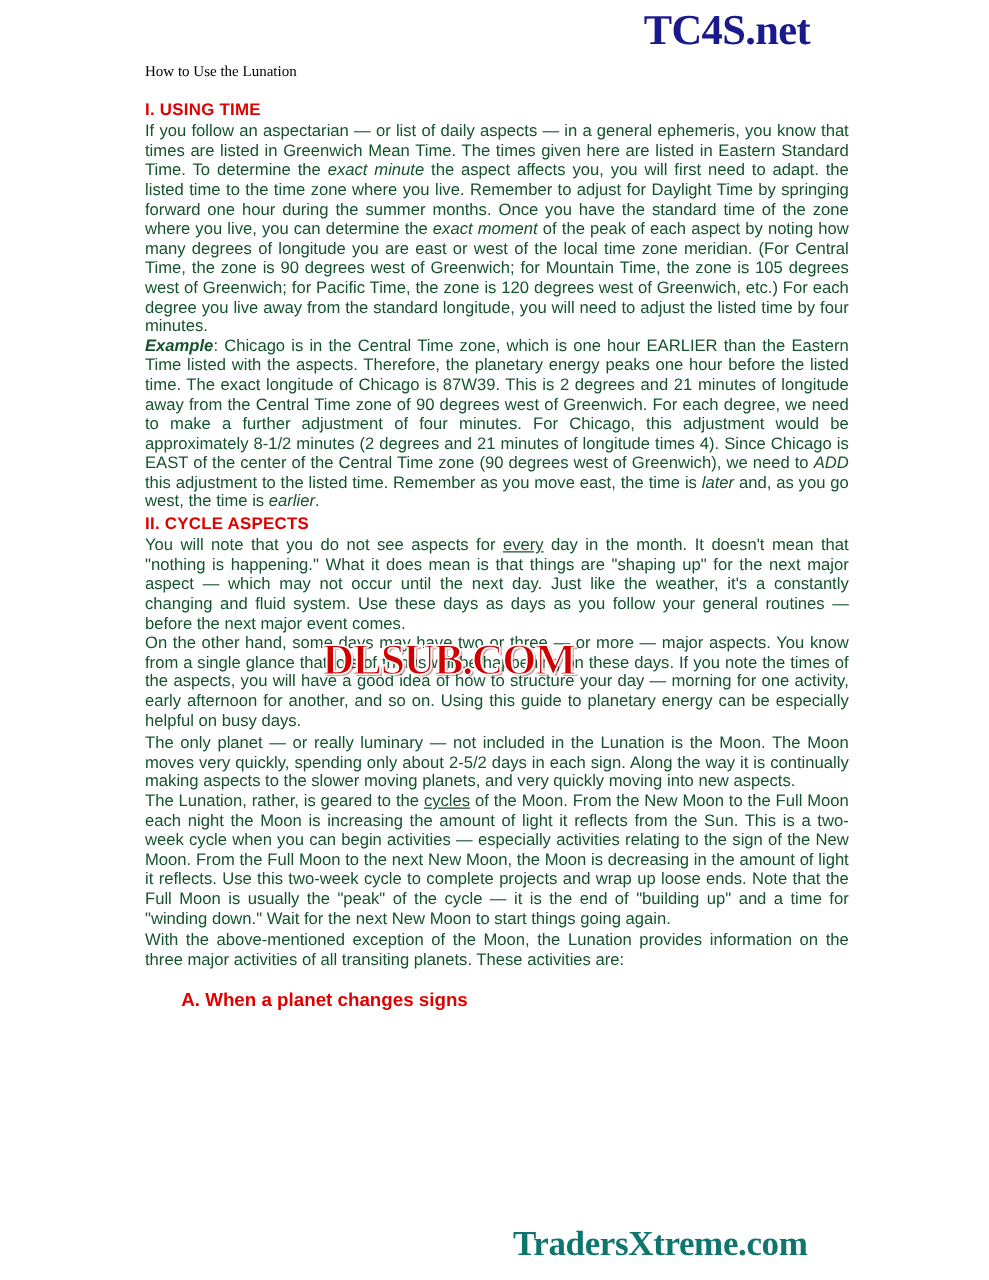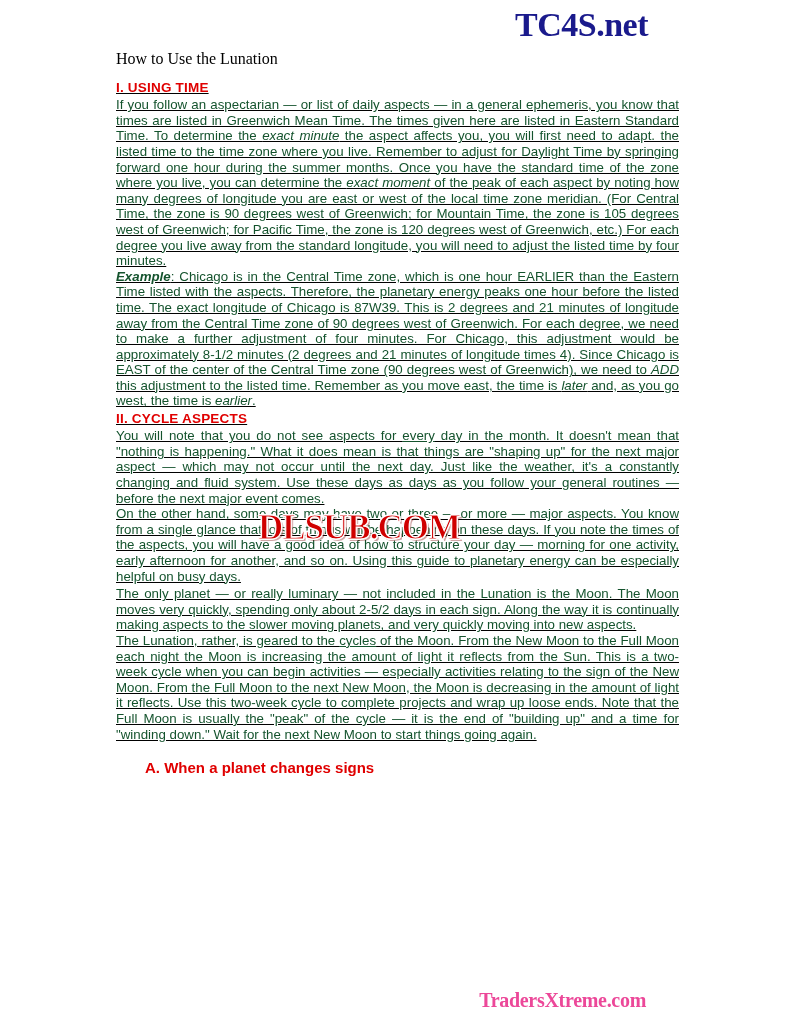--- a/index.html
+++ b/index.html
@@ -25,23 +25,23 @@
     font-size: 34px;
     font-weight: bold;
     color: #1a1a8c;
     letter-spacing: -0.5px;
   }
   .wm-bottom {
     position: absolute;
     bottom: 12px;
     right: 16px;
     font-family: "Liberation Serif", serif;
-    font-size: 20px;
+    font-size: 28px;
     font-weight: bold;
-    color: #ec4899;
+    color: #0f766e;
     letter-spacing: -0.3px;
   }
   .wm-center {
     position: absolute;
     left: 258px;
     top: 508px;
     font-family: "Liberation Serif", serif;
     font-size: 35px;
     font-weight: bold;
     color: #d00000;
@@ -51,21 +51,21 @@
        2px 2px 0 rgba(120,0,0,0.35);
     -webkit-text-stroke: 1px #ffffff;
     z-index: 5;
     white-space: nowrap;
   }
   .running-head {
     position: absolute;
     left: 116px;
     top: 50px;
     font-family: "Liberation Serif", serif;
-    font-size: 16px;
+    font-size: 12px;
     color: #000000;
   }
   .content {
     position: absolute;
     left: 116px;
     top: 80px;
     width: 563px;
   }
   .sec-head {
     color: #e00000;
@@ -77,21 +77,21 @@
   }
   p.body {
     margin: 0;
     font-size: 13.3px;
     line-height: 15.6px;
     color: #14532d;
     text-align: justify;
     text-justify: inter-word;
   }
   p.body + p.body { margin-top: 0; }
-  .blk { margin-bottom: 2px; text-decoration: underline; }
+  .blk { margin-bottom: 2px; }
   i, em { font-style: italic; }
   b, strong { font-weight: bold; }
   .u { text-decoration: underline; }
   .subhead {
     color: #e00000;
     font-weight: bold;
     font-size: 15px;
     margin: 17px 0 0 29px;
   }
 </style>
@@ -117,20 +117,21 @@
       <p class="body">You will note that you do not see aspects for <span class="u">every</span> day in the month. It doesn't mean that "nothing is happening." What it does mean is that things are "shaping up" for the next major aspect — which may not occur until the next day. Just like the weather, it's a constantly changing and fluid system. Use these days as days as you follow your general routines — before the next major event comes.</p>
       <p class="body">On the other hand, some days may have two or three — or more — major aspects. You know from a single glance that lots of things will be happening on these days. If you note the times of the aspects, you will have a good idea of how to structure your day — morning for one activity, early afternoon for another, and so on. Using this guide to planetary energy can be especially helpful on busy days.</p>
     </div>
 
     <div class="blk">
       <p class="body">The only planet — or really luminary — not included in the Lunation is the Moon. The Moon moves very quickly, spending only about 2-5/2 days in each sign. Along the way it is continually making aspects to the slower moving planets, and very quickly moving into new aspects.</p>
       <p class="body">The Lunation, rather, is geared to the <span class="u">cycles</span> of the Moon. From the New Moon to the Full Moon each night the Moon is increasing the amount of light it reflects from the Sun. This is a two-week cycle when you can begin activities — especially activities relating to the sign of the New Moon. From the Full Moon to the next New Moon, the Moon is decreasing in the amount of light it reflects. Use this two-week cycle to complete projects and wrap up loose ends. Note that the Full Moon is usually the "peak" of the cycle — it is the end of "building up" and a time for "winding down." Wait for the next New Moon to start things going again.</p>
     </div>
 
     <div class="blk">
+      <p class="body">With the above-mentioned exception of the Moon, the Lunation provides information on the three major activities of all transiting planets. These activities are:</p>
     </div>
 
     <div class="subhead">A. When a planet changes signs</div>
 
   </div>
 
   <div class="wm-center">DLSUB.COM</div>
 
   <div class="wm-bottom">TradersXtreme.com</div>
 

